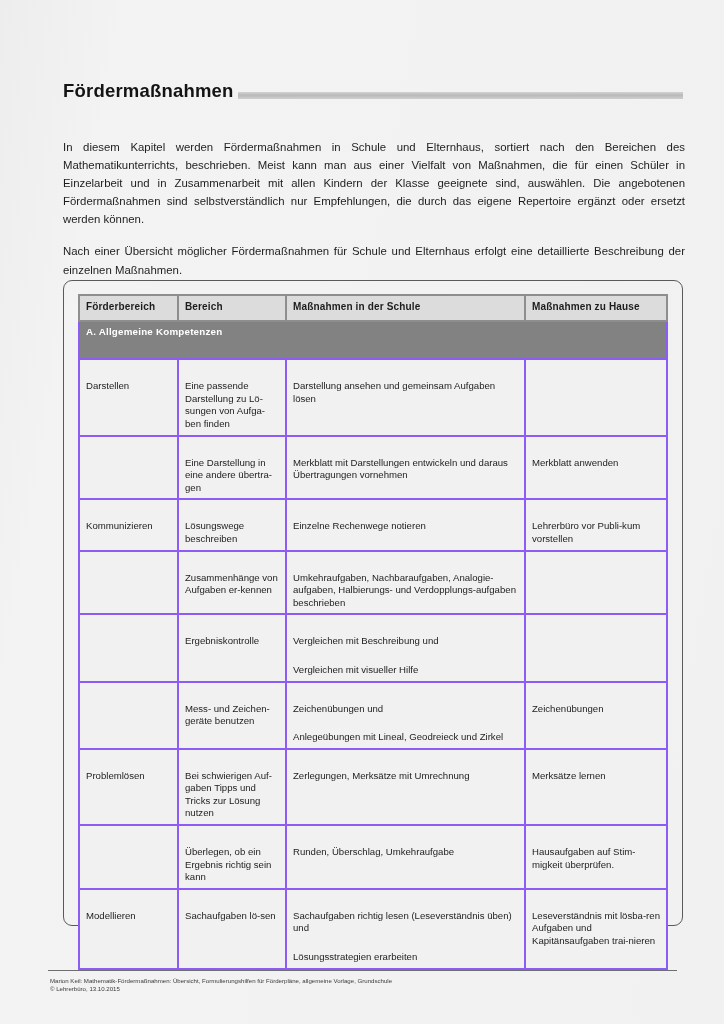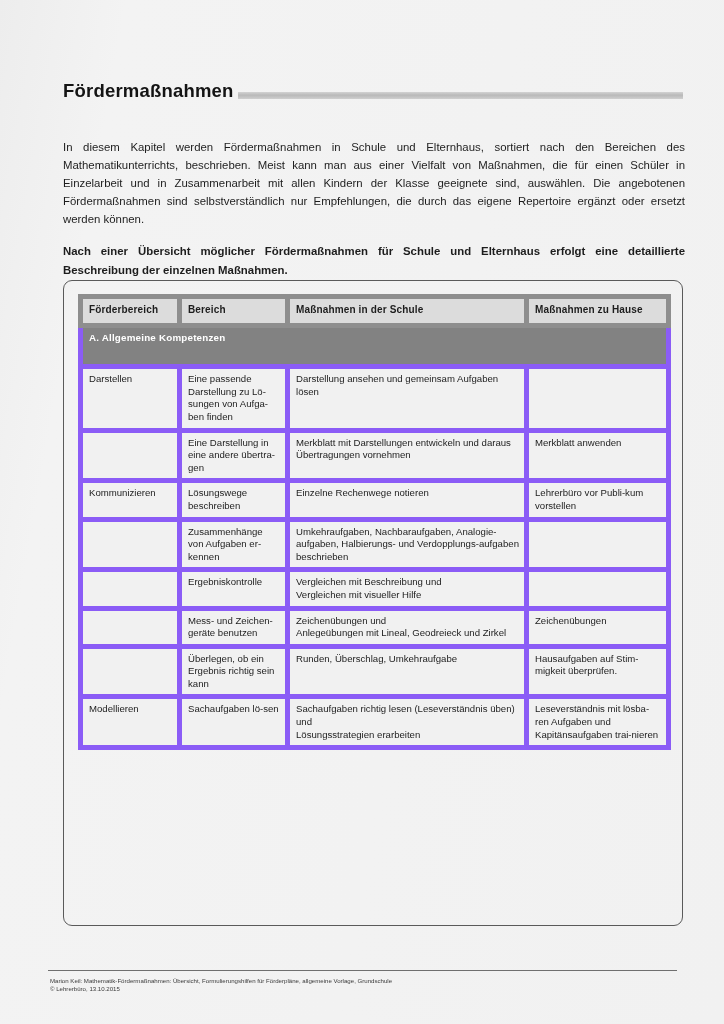--- a/index.html
+++ b/index.html
@@ -73,21 +73,21 @@
     top: 126px;
     width: 622px;
   }
   .intro p {
     margin: 12px 0 14px 0;
     font-size: 11.4px;
     line-height: 18.1px;
     text-align: justify;
     color: #1d1d1d;
   }
-  .intro p:last-child { margin-bottom: 0; font-weight: bold; }
+  .intro p:last-child { margin-bottom: 0; }
 
   
   .table-frame {
     position: absolute;
     left: 63px;
     top: 280px;
     width: 620px;
     height: 646px;
     border: 1.6px solid #5a5a5a;
     border-radius: 9px;
@@ -99,21 +99,21 @@
     position: absolute;
     left: 78px;
     top: 294px;
     width: 588px;
     border-collapse: collapse;
     table-layout: fixed;
     font-size: 9.6px;
     background: #f1f1f1;
   }
   table.foerder td, table.foerder th {
-    border: 5px solid #8b5cf6;
+    border: 2px solid #8b5cf6;
     vertical-align: top;
     padding: 4px 5px 4px 6px;
     line-height: 12.6px;
     background: #f1f1f1;
     color: #1d1d1d;
     font-weight: normal;
     text-align: left;
     word-wrap: break-word;
   }
   table.foerder thead th {
@@ -133,21 +133,21 @@
     padding-top: 4px;
     padding-bottom: 20px;
     letter-spacing: 0.2px;
   }
   td.cell-empty { }
   .c1 { width: 99px; }
   .c2 { width: 108px; }
   .c3 { width: 239px; }
   .c4 { width: 142px; }
 
-  .cell-line { display: block; }
+  .cell-line { display: block; margin-top: 16px; }
 
   
   .footer-rule {
     position: absolute;
     left: 48px;
     top: 970px;
     width: 629px;
     height: 1px;
     background: #6f6f6f;
   }
@@ -266,20 +266,34 @@
             </td>
             <td>
               <span class="cell-line">Zeichenübungen und</span>
               <span class="cell-line">Anlegeübungen mit Lineal, Geodreieck und Zirkel</span>
             </td>
             <td>
               <span class="cell-line">Zeichenübungen</span>
             </td>
           </tr>
           <tr>
+            <td>
+              <span class="cell-line">Problemlösen</span>
+            </td>
+            <td>
+              <span class="cell-line">Bei schwierigen Auf-gaben Tipps und Tricks zur Lösung nutzen</span>
+            </td>
+            <td>
+              <span class="cell-line">Zerlegungen, Merksätze mit Umrechnung</span>
+            </td>
+            <td>
+              <span class="cell-line">Merksätze lernen</span>
+            </td>
+          </tr>
+          <tr>
             <td class="cell-empty"></td>
             <td>
               <span class="cell-line">Überlegen, ob ein Ergebnis richtig sein kann</span>
             </td>
             <td>
               <span class="cell-line">Runden, Überschlag, Umkehraufgabe</span>
             </td>
             <td>
               <span class="cell-line">Hausaufgaben auf Stim-migkeit überprüfen.</span>
             </td>

